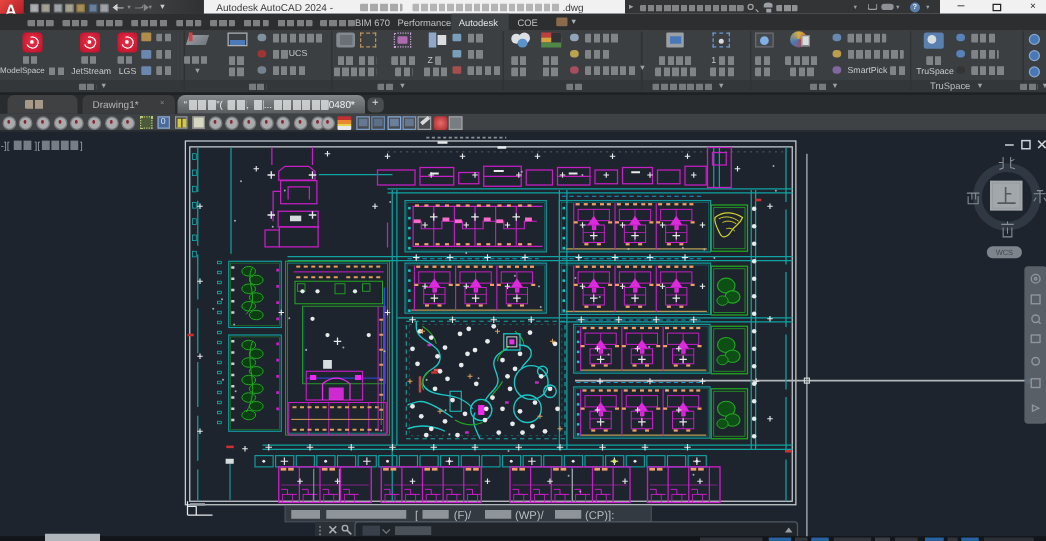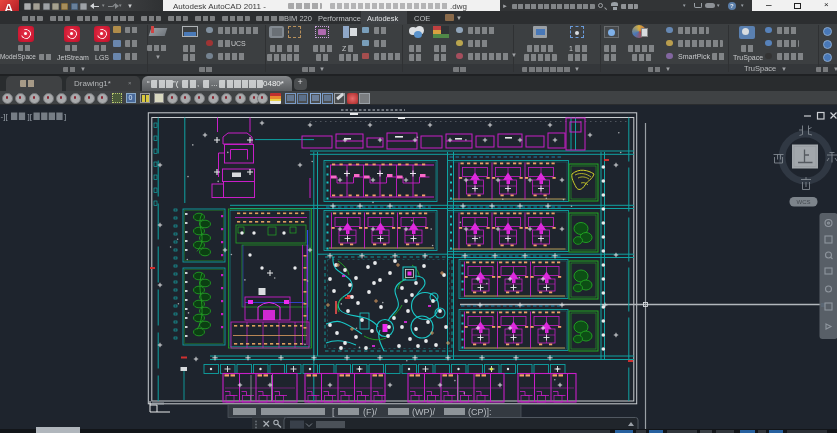--- a/index.html
+++ b/index.html
@@ -19,21 +19,21 @@
 <div style="position:absolute;left:61.19999999999999px;top:2.5px;width:7px;height:7px;background:#d8b36a;border:1px solid #a8833a;border-radius:1px;opacity:.68;"></div>
 <div style="position:absolute;left:70.49999999999999px;top:2.5px;width:7px;height:7px;background:#7e9fc4;border:1px solid #4e6f94;border-radius:1px;opacity:.68;"></div>
 <div style="position:absolute;left:79.79999999999998px;top:2.5px;width:7px;height:7px;background:#cdd2d8;border:1px solid #9da2a8;border-radius:1px;opacity:.68;"></div>
 <div class="abs" style="left:92px;top:4px;width:7px;height:3px;border:1.2px solid #cfd2d5;border-top:none;border-right:none;border-radius:0 0 0 4px;"></div>
 <div class="abs" style="left:90px;top:2.5px;width:0;height:0;border-right:4px solid #cfd2d5;border-top:3px solid transparent;border-bottom:3px solid transparent;"></div>
 <div style="position:absolute;left:101px;top:2.5px;font-size:4.5px;line-height:6.5px;color:#8a8d90;white-space:nowrap;">▼</div>
 <div class="abs" style="left:108px;top:4px;width:7px;height:3px;border:1.2px solid #85888b;border-top:none;border-left:none;border-radius:0 0 4px 0;"></div>
 <div class="abs" style="left:115px;top:2.5px;width:0;height:0;border-left:4px solid #85888b;border-top:3px solid transparent;border-bottom:3px solid transparent;"></div>
 <div style="position:absolute;left:118px;top:2.5px;font-size:4.5px;line-height:6.5px;color:#8a8d90;white-space:nowrap;">▼</div>
 <div style="position:absolute;left:127px;top:2px;font-size:6px;line-height:8px;color:#caccce;white-space:nowrap;">▼</div>
-<div style="position:absolute;left:173px;top:1.5px;font-size:8px;line-height:10px;color:#3a3a3a;white-space:nowrap;letter-spacing:0px;">Autodesk AutoCAD 2011 -</div>
+<div style="position:absolute;left:173px;top:1.5px;font-size:8px;line-height:10px;color:#3a3a3a;white-space:nowrap;letter-spacing:0px;">Autodesk AutoCAD 2024 -</div>
 <div class="b" style="left:288px;top:3px;width:34px;height:5.5px;background:repeating-linear-gradient(90deg,rgba(120,120,122,.6) 0 6.2px,transparent 6.2px 8.0px)"></div>
 <div class="b" style="left:330px;top:3px;width:118px;height:5.5px;background:repeating-linear-gradient(90deg,rgba(130,130,132,.55) 0 5.4px,transparent 5.4px 7.0px)"></div>
 <div style="position:absolute;left:450px;top:1.5px;font-size:8px;line-height:10px;color:#3a3a3a;white-space:nowrap;">.dwg</div>
 <div style="position:absolute;left:502px;top:2px;font-size:6px;line-height:8px;color:#9fa2a5;white-space:nowrap;">►</div>
 <div class="b" style="left:512px;top:3.5px;width:83px;height:5.5px;background:repeating-linear-gradient(90deg,rgba(150,153,156,.8) 0 5px,transparent 5px 6.5px)"></div>
 <div class="abs" style="left:598px;top:2.5px;width:5px;height:5px;border:1.3px solid #9fa2a5;border-radius:50%;"></div>
 <div class="abs" style="left:603.5px;top:7.5px;width:3px;height:1.4px;background:#9fa2a5;transform:rotate(45deg);"></div>
 <div class="abs" style="left:611px;top:2px;width:7px;height:4px;background:#9aa0a6;border-radius:50% 50% 0 0;"></div>
 <div class="abs" style="left:612.5px;top:6.5px;width:4px;height:3px;background:#9aa0a6;"></div>
 <div class="b" style="left:621px;top:3.5px;width:17px;height:5.5px;background:repeating-linear-gradient(90deg,rgba(160,163,166,.85) 0 5px,transparent 5px 6.5px)"></div>
@@ -50,21 +50,21 @@
 <div style="position:absolute;left:0px;top:11px;width:837px;height:13px;background:#2c2e30;"></div>
 <div class="b" style="left:21.5px;top:15.5px;width:21.5px;height:5.5px;background:repeating-linear-gradient(90deg,rgba(180,182,184,.6) 0 5.8px,transparent 5.8px 7.6px)"></div>
 <div class="b" style="left:50px;top:15.5px;width:20px;height:5.5px;background:repeating-linear-gradient(90deg,rgba(180,182,184,.6) 0 5.8px,transparent 5.8px 7.6px)"></div>
 <div class="b" style="left:77px;top:15.5px;width:20.5px;height:5.5px;background:repeating-linear-gradient(90deg,rgba(180,182,184,.6) 0 5.8px,transparent 5.8px 7.6px)"></div>
 <div class="b" style="left:105px;top:15.5px;width:30px;height:5.5px;background:repeating-linear-gradient(90deg,rgba(180,182,184,.6) 0 5.8px,transparent 5.8px 7.6px)"></div>
 <div class="b" style="left:140.5px;top:15.5px;width:20px;height:5.5px;background:repeating-linear-gradient(90deg,rgba(180,182,184,.6) 0 5.8px,transparent 5.8px 7.6px)"></div>
 <div class="b" style="left:167.5px;top:15.5px;width:20.5px;height:5.5px;background:repeating-linear-gradient(90deg,rgba(180,182,184,.6) 0 5.8px,transparent 5.8px 7.6px)"></div>
 <div class="b" style="left:195px;top:15.5px;width:20px;height:5.5px;background:repeating-linear-gradient(90deg,rgba(180,182,184,.6) 0 5.8px,transparent 5.8px 7.6px)"></div>
 <div class="b" style="left:222px;top:15.5px;width:28px;height:5.5px;background:repeating-linear-gradient(90deg,rgba(180,182,184,.6) 0 5.8px,transparent 5.8px 7.6px)"></div>
 <div class="b" style="left:256px;top:15.5px;width:28px;height:5.5px;background:repeating-linear-gradient(90deg,rgba(180,182,184,.6) 0 5.8px,transparent 5.8px 7.6px)"></div>
-<div style="position:absolute;left:284px;top:14px;font-size:7.5px;line-height:9.5px;color:#bfc1c3;white-space:nowrap;">BIM 220</div>
+<div style="position:absolute;left:284px;top:14px;font-size:7.5px;line-height:9.5px;color:#bfc1c3;white-space:nowrap;">BIM 670</div>
 <div style="position:absolute;left:318px;top:14px;font-size:7.5px;line-height:9.5px;color:#bfc1c3;white-space:nowrap;">Performance</div>
 <div style="position:absolute;left:361px;top:11px;width:46px;height:13px;background:#3e4144;"></div>
 <div style="position:absolute;left:367px;top:14px;font-size:7.5px;line-height:9.5px;color:#e2e4e6;white-space:nowrap;">Autodesk</div>
 <div style="position:absolute;left:414px;top:14px;font-size:7.5px;line-height:9.5px;color:#bfc1c3;white-space:nowrap;">COE</div>
 <div style="position:absolute;left:445px;top:14px;width:9px;height:7px;background:#8a6a4a;border-radius:1px;"></div>
 <div style="position:absolute;left:456px;top:14px;font-size:6px;line-height:8px;color:#b0b2b4;white-space:nowrap;">▼</div>
 <div style="position:absolute;left:0px;top:24px;width:837px;height:40px;background:#3c3f41;"></div>
 <div style="position:absolute;left:0px;top:64px;width:837px;height:10px;background:#34373a;"></div>
 <div style="position:absolute;left:0px;top:74px;width:837px;height:1.5px;background:#1f2123;"></div>
 <div style="position:absolute;left:147px;top:25px;width:1px;height:47px;background:#2f3133;"></div>

